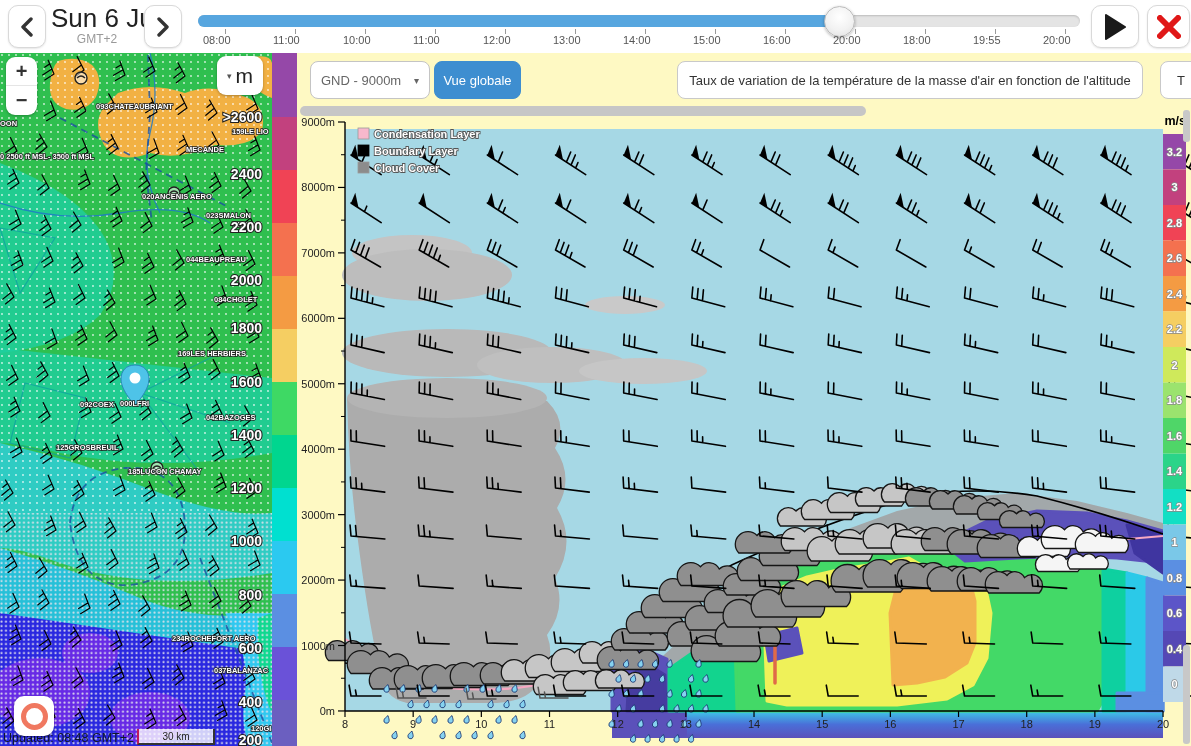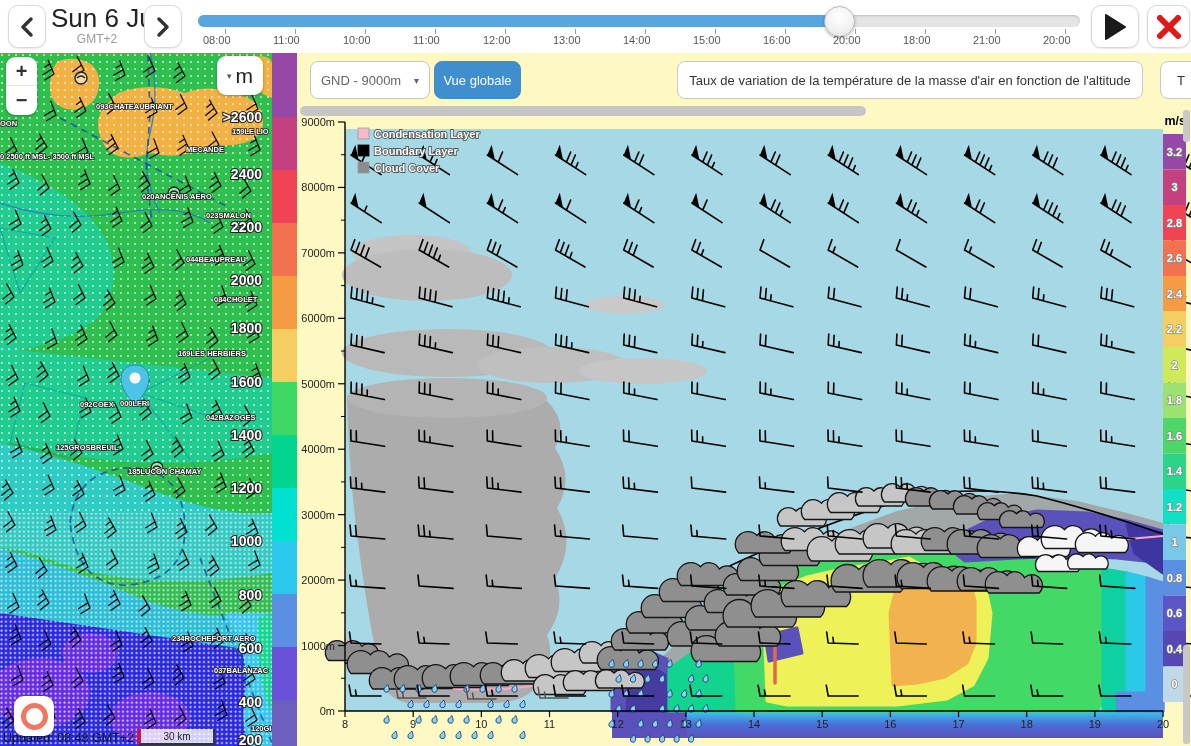--- a/index.html
+++ b/index.html
@@ -35,21 +35,21 @@
   #unitbtn{position:absolute;left:217px;top:3px;width:46px;height:39px;background:#fff;border-radius:9px;
            box-shadow:0 1px 3px rgba(0,0,0,.3);display:flex;align-items:center;justify-content:center;
            gap:4px;cursor:pointer;z-index:5;}
   #unitbtn .caret{font-size:9px;color:#555;}
   #unitbtn .u{font-size:21px;color:#222;}
   #maplogo{position:absolute;left:14px;top:643px;width:40px;height:40px;background:#fff;border-radius:10px;
            box-shadow:0 1px 3px rgba(0,0,0,.3);display:flex;align-items:center;justify-content:center;z-index:5;}
   #maplogo .ring{width:17px;height:17px;border:5px solid #f07860;border-radius:50%;}
   #updated{position:absolute;left:3px;top:678px;font-size:12.5px;color:#0f172a;z-index:4;white-space:nowrap;}
   #kmbox{position:absolute;left:137px;top:676px;width:78px;height:16px;background:rgba(255,255,255,.78);
-         border-left:4px solid #be185d;border-right:2px solid #333;border-bottom:2px solid #333;z-index:4;
+         border-left:2px solid #be185d;border-right:2px solid #333;border-bottom:2px solid #333;z-index:4;
          font-size:10px;color:#222;text-align:center;line-height:15px;box-sizing:border-box;}
   
   #strip{position:absolute;left:272px;top:53px;width:25px;height:693px;z-index:6;}
   .stripseg{position:absolute;left:0;width:25px;}
   
   #panel{position:absolute;left:297px;top:53px;width:894px;height:693px;background:#fef9c3;overflow:hidden;}
   .tbtn{position:absolute;top:8px;height:38px;background:#fff;border:1px solid #c9c9c9;border-radius:8px;
         font-size:13px;color:#333;display:flex;align-items:center;justify-content:center;
         padding:0 12px;box-sizing:border-box;white-space:nowrap;overflow:hidden;cursor:pointer;
         font-family:"Liberation Sans",sans-serif;}
@@ -109,21 +109,21 @@
           <div class="tlabel" style="left: 447px;">14:00</div>
           <div class="ttick" style="left: 517px;"></div>
           <div class="tlabel" style="left: 517px;">15:00</div>
           <div class="ttick" style="left: 587px;"></div>
           <div class="tlabel" style="left: 587px;">16:00</div>
           <div class="ttick" style="left: 657px;"></div>
           <div class="tlabel" style="left: 657px;">20:00</div>
           <div class="ttick" style="left: 727px;"></div>
           <div class="tlabel" style="left: 727px;">18:00</div>
           <div class="ttick" style="left: 797px;"></div>
-          <div class="tlabel" style="left: 797px;">21:00</div>
+          <div class="tlabel" style="left: 797px;">19:55</div>
           <div class="ttick" style="left: 867px;"></div>
           <div class="tlabel" style="left: 867px;">20:00</div>
         </div>
     </div>
     <div class="navbtn" style="left:1091px;width:48px">
       <svg width="22" height="26" viewBox="0 0 22 26">
         <path d="M2,1 L21,13 L2,25 Z" fill="#1a1a1a" stroke="#1a1a1a" stroke-width="2" stroke-linejoin="round"></path>
       </svg>
     </div>
     <div class="navbtn" style="left:1147px;width:43px">

